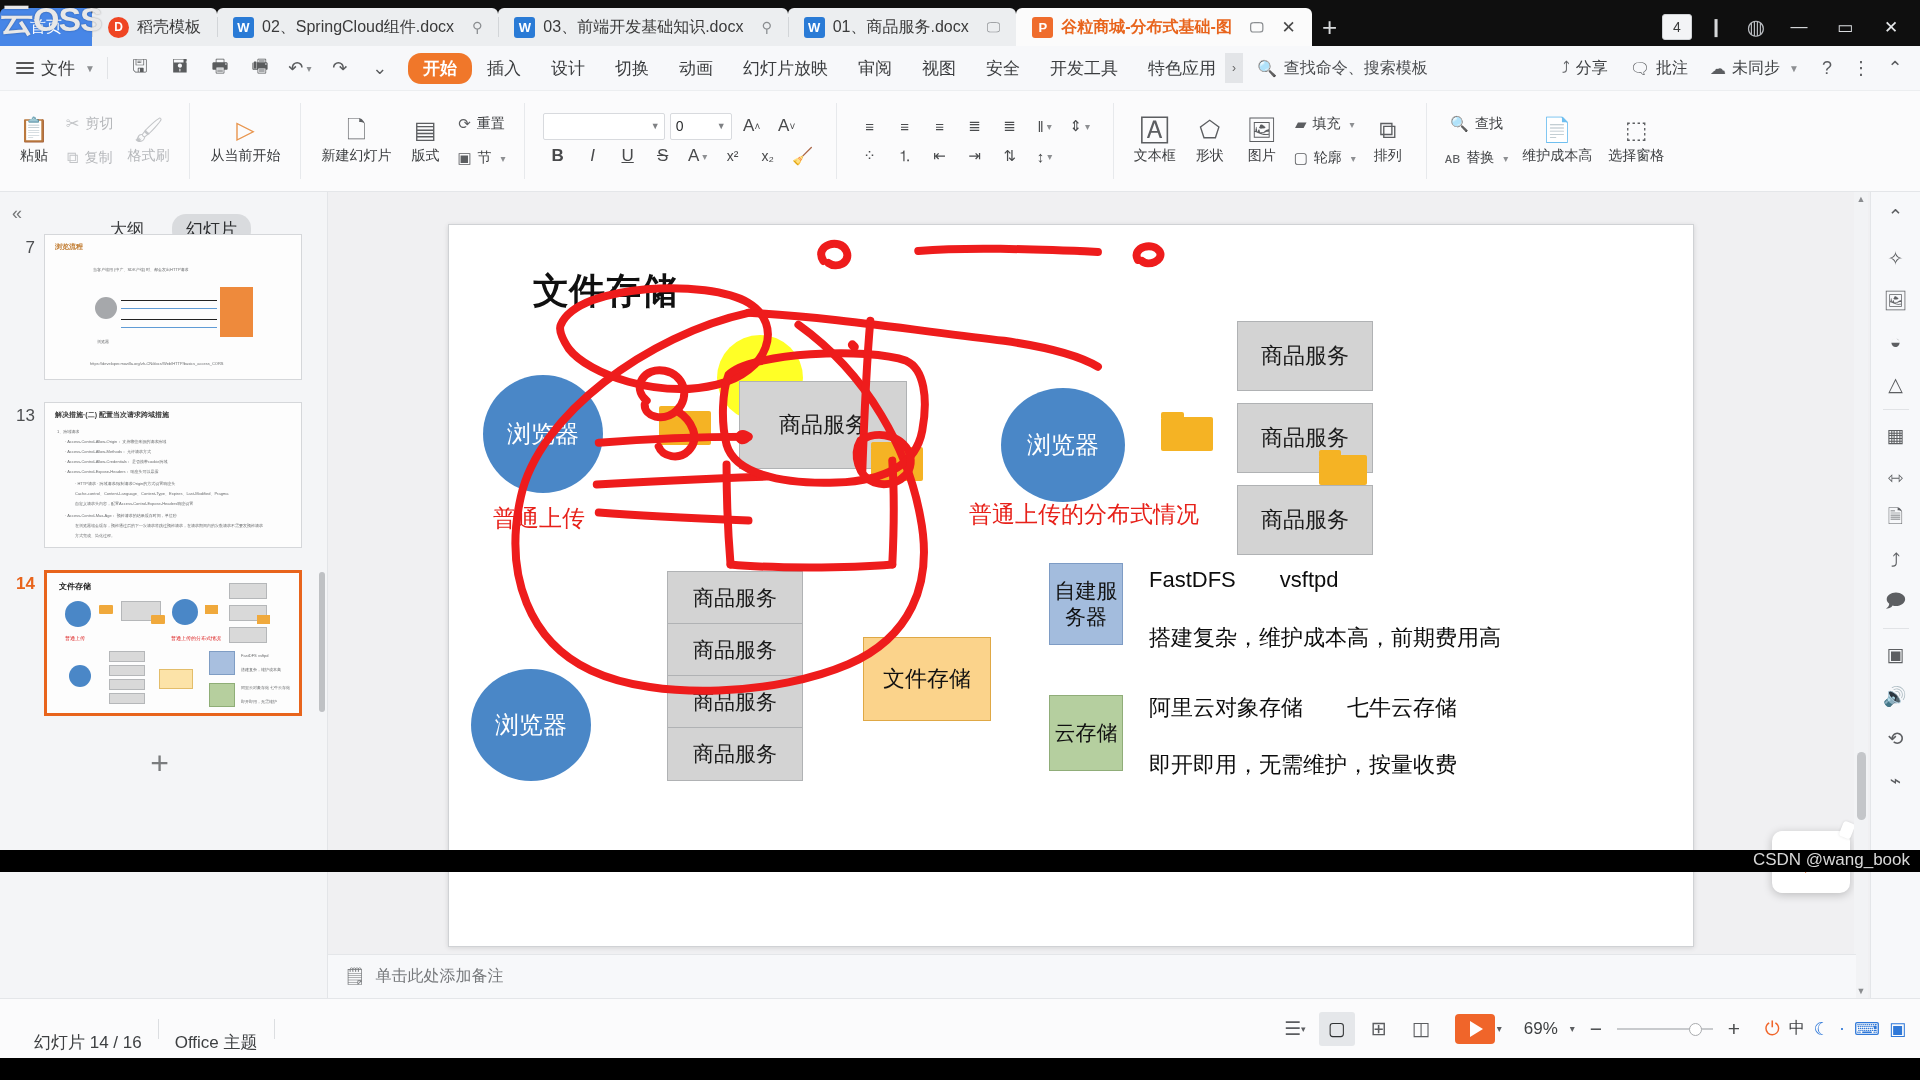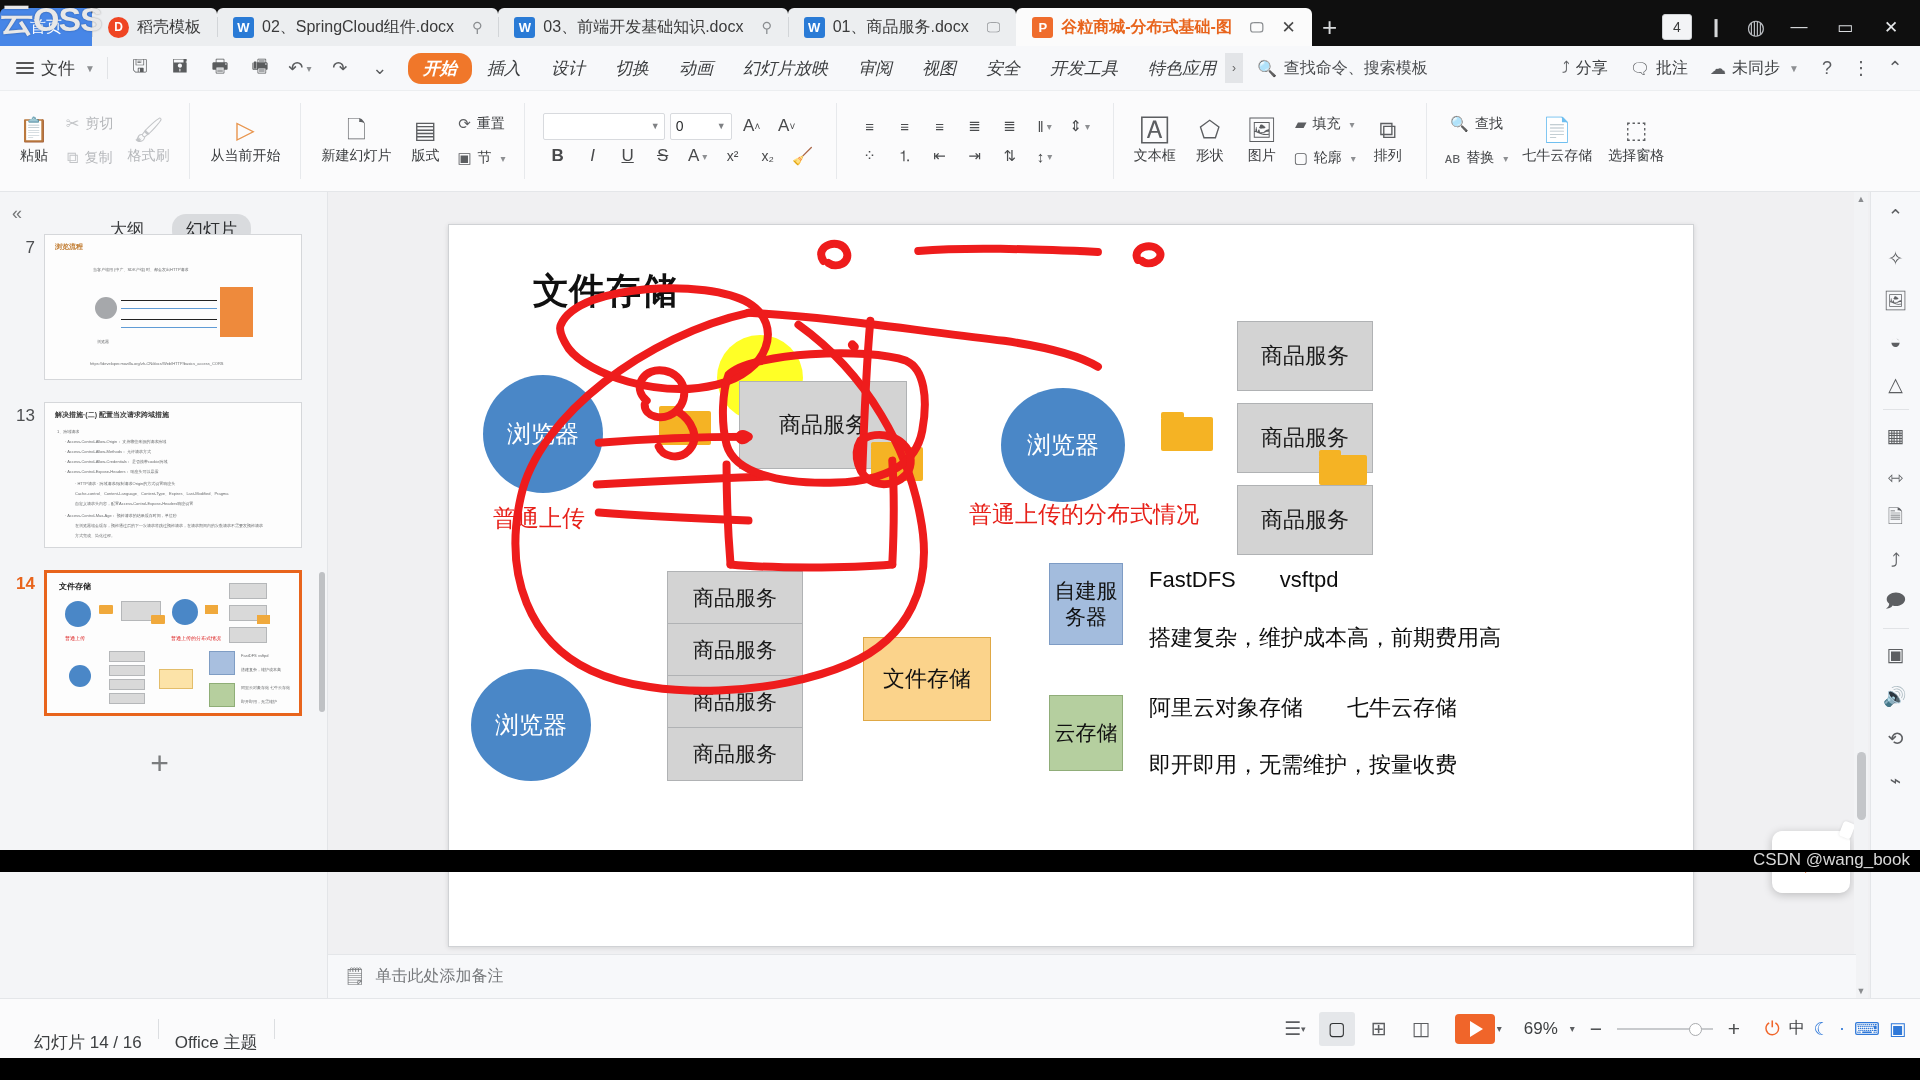--- a/index.html
+++ b/index.html
@@ -85,21 +85,21 @@
     background: #f7f8fa; display: flex; align-items: center; border-bottom: 1px solid #eceef0;
   }
   .hamb { display: flex; align-items: center; gap: 7px; margin-left: 16px; font-size: 17px; color: #3c3c3c; }
   .hamb .bars { display: inline-block; width: 18px; }
   .hamb .bars i { display: block; height: 2px; background: #555; margin: 3px 0; border-radius: 1px; }
   .caretd { font-size: 10px; color: #8d8f92; margin-left: 3px; }
   .vdiv { width: 1px; height: 22px; background: #e1e3e6; margin: 0 12px; }
   .qbtn { width: 40px; height: 34px; display: flex; align-items: center; justify-content: center; color: #5a5c5e; font-size: 18px; }
   .menu-items { display: flex; align-items: center; margin-left: 8px; }
   .mi {
-    padding: 4px 15px; font-size: 17px; color: #3b3d3f; border-radius: 13px; white-space: nowrap; font-style: italic;
+    padding: 4px 15px; font-size: 17px; color: #3b3d3f; border-radius: 13px; white-space: nowrap;
   }
   .mi.active { background: #f0772a; color: #fff; font-weight: 600; }
   .mi.clipped { position: relative; }
   .mi-arrow {
     width: 18px; height: 30px; background: #e3e5e8; display:flex; align-items:center; justify-content:center;
     color:#666; font-size: 12px; margin-left:-6px;
   }
   .searchbox { display: flex; align-items: center; gap: 7px; margin-left: 14px; font-size: 16px; color: #4d4f52; white-space: nowrap;}
   .menu-right { margin-left: auto; display: flex; align-items: center; gap: 4px; padding-right: 10px; }
   .mr { display: flex; align-items: center; gap: 6px; font-size: 16px; color: #3d3f41; padding: 4px 9px; white-space: nowrap;}
@@ -560,21 +560,21 @@
           <span class="lbl">查找</span>
         </div>
         <div class="ritem small">
           <span class="glyph" style="font-size:15px">ᴀʙ</span>
           <span class="lbl">替换</span>
           <span class="caretd">▾</span>
         </div>
       </div>
       <div class="ritem">
         <span class="glyph">📄</span>
-        <span class="lbl">七牛云存储</span>
+        <span class="lbl">维护成本高</span>
       </div>
       <div class="ritem">
         <span class="glyph">⬚</span>
         <span class="lbl">选择窗格</span>
       </div>
     </div>
   </div>
 
   <div class="leftpanel">
     <div class="lp-head">

